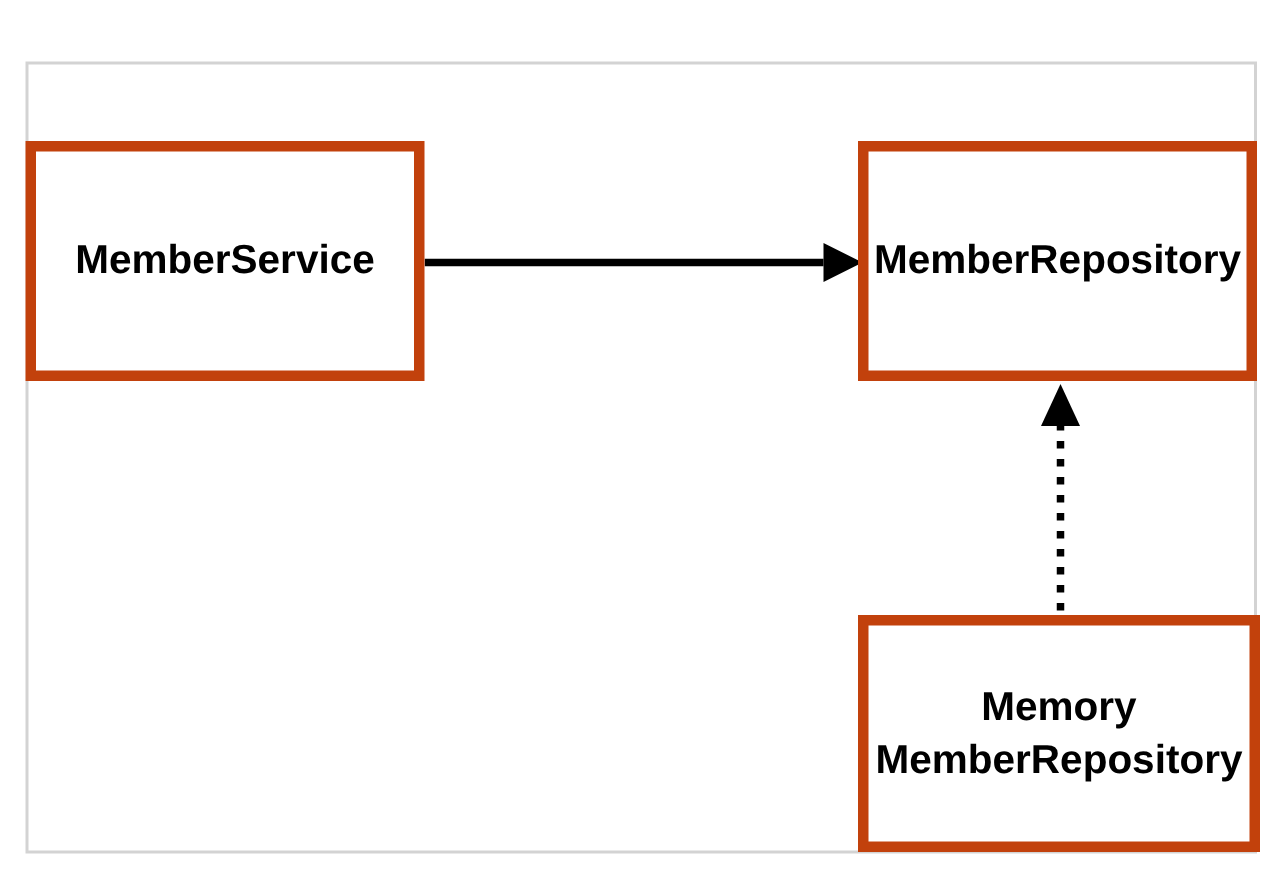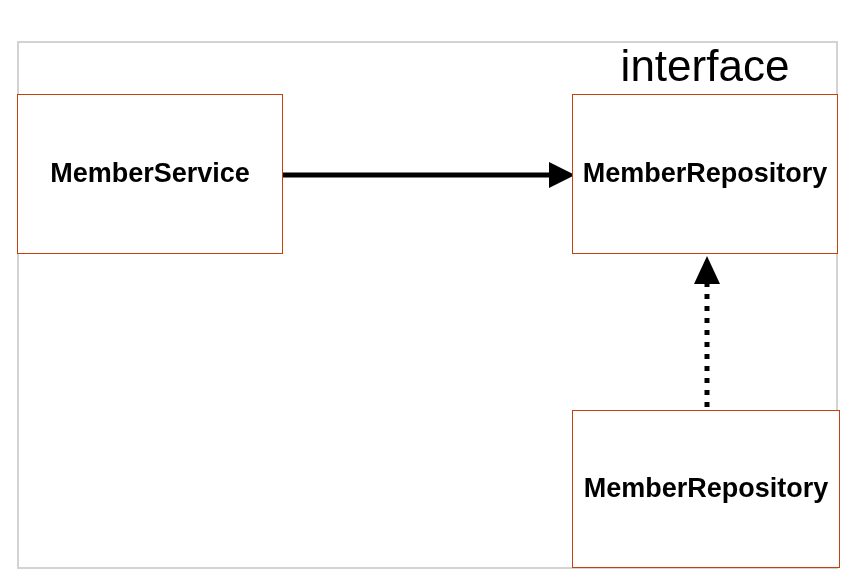--- a/index.html
+++ b/index.html
@@ -29,21 +29,21 @@
     left: 17px;
     top: 41px;
     width: 821px;
     height: 528px;
     border: 2px solid #d3d3d3;
     box-sizing: border-box;
     background: #ffffff;
   }
   .node {
     position: absolute;
-    border: 1px solid #c2410c;
+    border: 7px solid #c2410c;
     box-sizing: border-box;
     background: #ffffff;
     display: flex;
     align-items: center;
     justify-content: center;
     text-align: center;
     font-weight: bold;
     font-size: 27px;
     color: #000000;
     line-height: 1.3;
@@ -105,29 +105,29 @@
       <line x1="283" y1="175" x2="549" y2="175" stroke="#000000" stroke-width="5"></line>
       <polygon points="549,162 575,175 549,188" fill="#000000"></polygon>
     </g>
 
     <g>
       <line x1="707" y1="407" x2="707" y2="284" stroke="#000000" stroke-width="5" stroke-dasharray="5 7"></line>
       <polygon points="694,284 720,284 707,256" fill="#000000"></polygon>
     </g>
   </svg>
 
-  <div class="interface-label">interface</div>
 
   <div class="node node-member-service">
     <span>MemberService</span>
   </div>
 
   <div class="node node-member-repository">
     <span>MemberRepository</span>
   </div>
 
   <div class="node node-memory-member-repository">
     <span>
+      <span class="node-label-line">Memory</span>
       <span class="node-label-line">MemberRepository</span>
     </span>
   </div>
 
 </div>
 
 </body></html>

